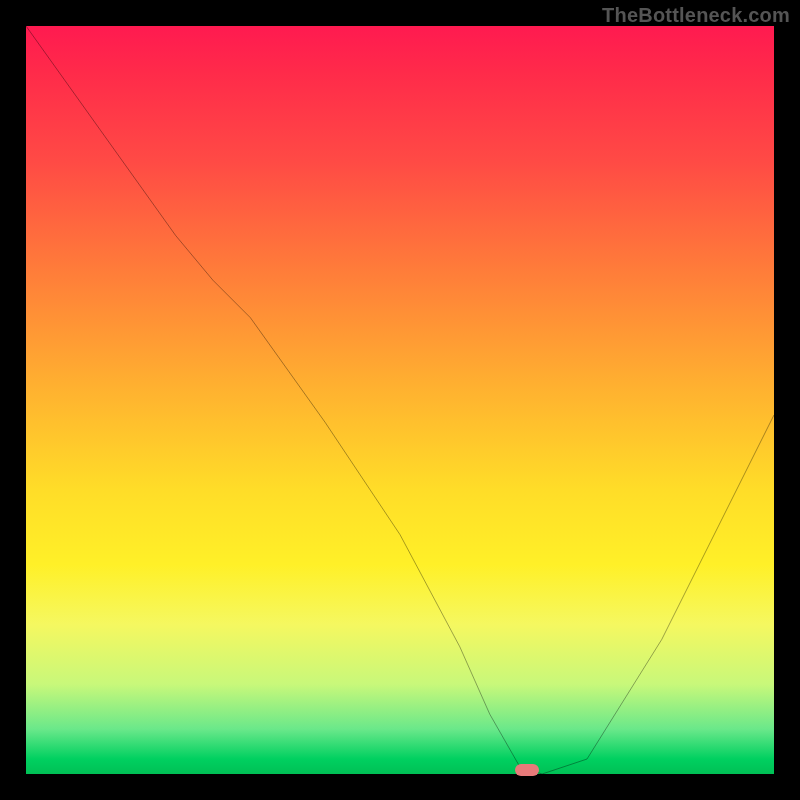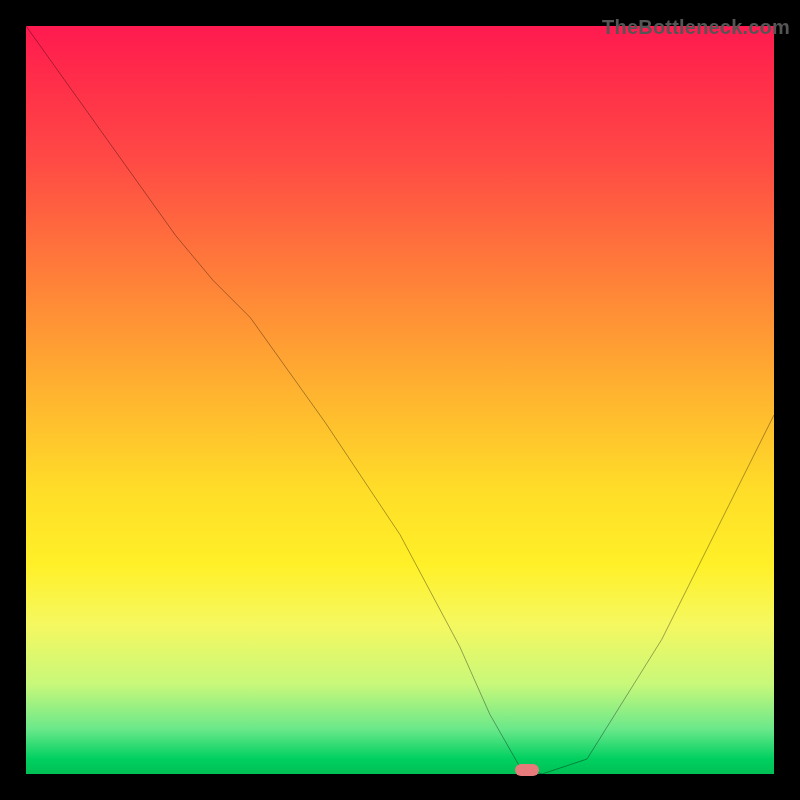--- a/index.html
+++ b/index.html
@@ -42,21 +42,20 @@
   }
   
   .watermark {
     position: absolute;
     top: 4px;
     right: 10px;
     color: #555;
     font-size: 20px;
     font-weight: bold;
     letter-spacing: 0.2px;
-    margin-top: 12px;
   }
   .curve {
     position: absolute;
     left: 0;
     top: 0;
     width: 748px;
     height: 748px;
     pointer-events: none;
   }
   .marker {

